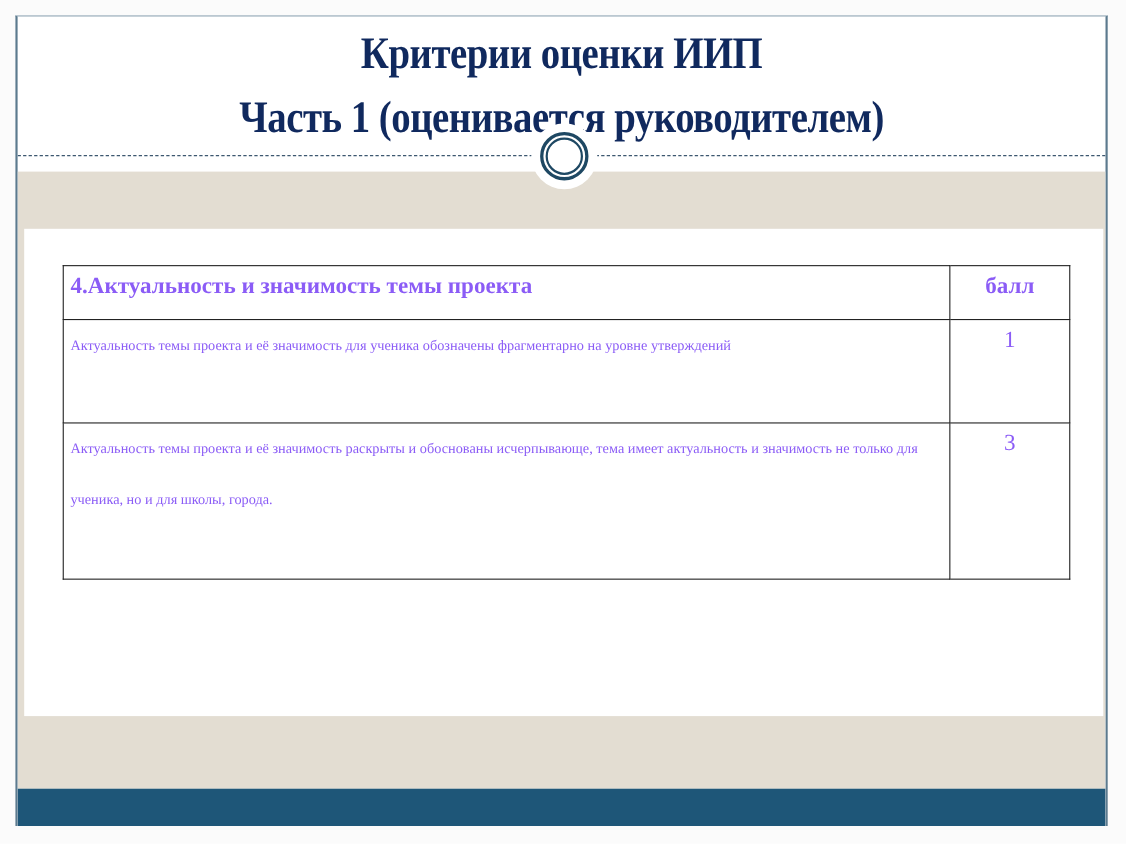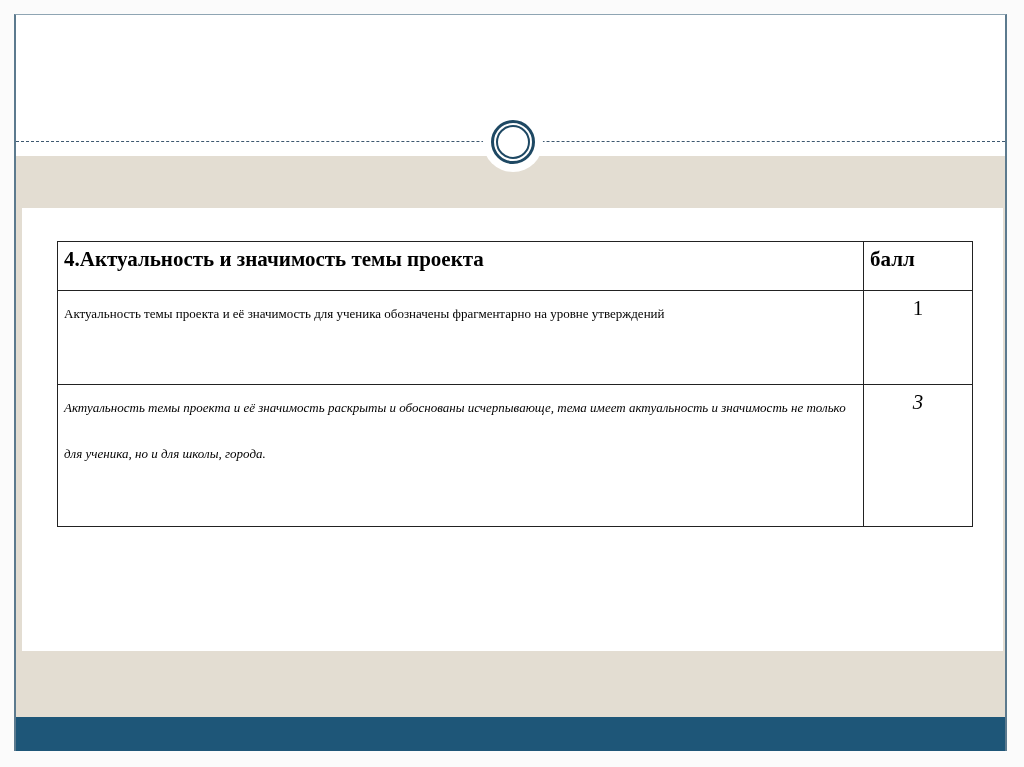--- a/index.html
+++ b/index.html
@@ -105,61 +105,65 @@
       height: 443px;
       background: #ffffff;
     }
     table.criteria {
       position: absolute;
       left: 35px;
       top: 33px;
       width: 916px;
       border-collapse: collapse;
       font-family: "Liberation Serif", "DejaVu Serif", serif;
-      color: #000000;
+      color: #8b5cf6;
     }
     table.criteria td, table.criteria th {
       border: 1.5px solid #222222;
       vertical-align: top;
       padding: 0 6px;
     }
     table.criteria th {
       font-weight: bold;
       font-size: 21px;
       height: 48px;
       line-height: 34px;
       text-align: left;
     }
     table.criteria th.score-head {
-      text-align: left;
+      text-align: center;
       width: 96px;
     }
     table.criteria td.desc {
       font-size: 13px;
       line-height: 46px;
       text-align: justify;
     }
     table.criteria td.desc.justify-first {
       text-align-last: left;
     }
     table.criteria td.score {
       text-align: center;
       font-size: 21px;
       line-height: 34px;
       width: 96px;
     }
     .row-1 td { height: 93px; }
     .row-2 td { height: 94px; }
-    .row-3 td { height: 141px; font-style: italic; }
+    .row-3 td { height: 141px; }
   </style>
 </head>
 <body>
 
 <div class="slide-frame">
 
+  <div class="title-area">
+    <div class="title-line first">Критерии оценки ИИП</div>
+    <div class="title-line">Часть 1 (оценивается руководителем)</div>
+  </div>
 
   <div class="dashed-rule"></div>
 
   <div class="beige-band"></div>
 
   <div class="circle-ornament">
     <div class="outer"></div>
     <div class="inner"></div>
   </div>
 

